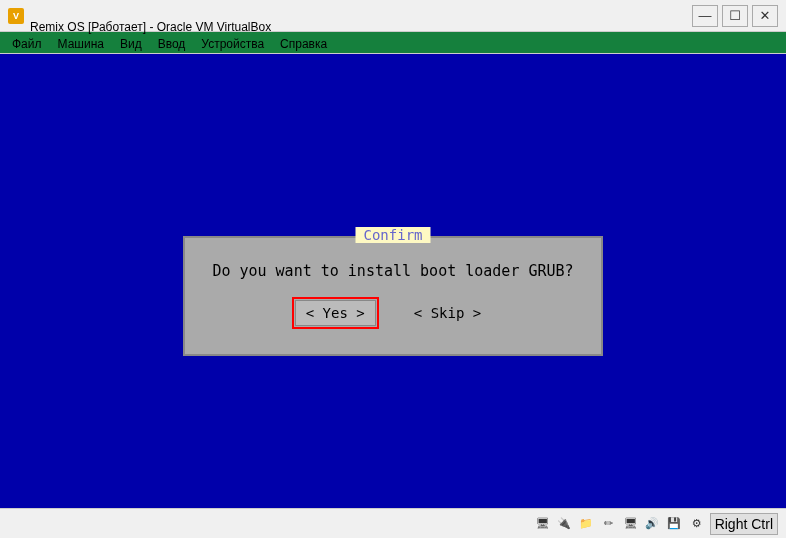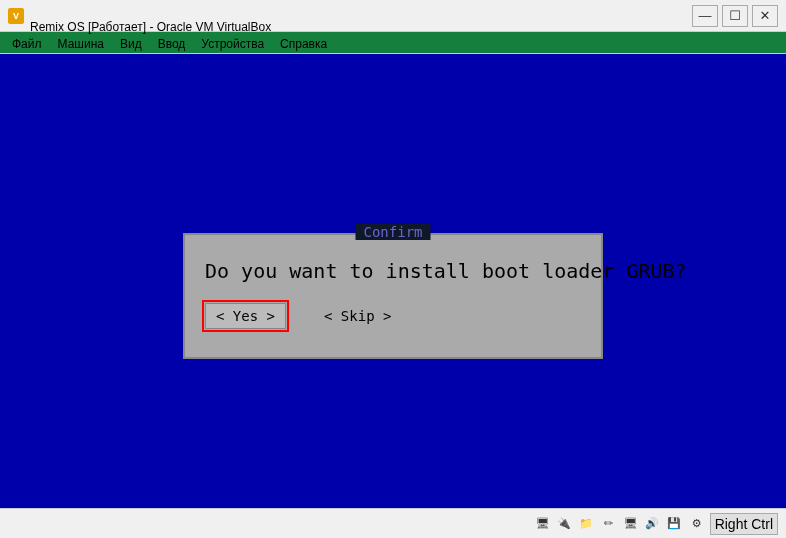--- a/index.html
+++ b/index.html
@@ -66,40 +66,41 @@
       border: 2px solid #888888;
       width: 420px;
       position: relative;
       padding: 0;
     }
     .dialog-title {
       position: absolute;
       top: -11px;
       left: 50%;
       transform: translateX(-50%);
-      background: #0f172a;
+      background: #fef9c3;
       padding: 0 8px;
       font-family: monospace;
       font-size: 14px;
       color: #6666cc;
       white-space: nowrap;
     }
     .dialog-content {
       padding: 24px 20px 16px 20px;
       text-align: center;
     }
     .dialog-message {
       font-family: monospace;
-      font-size: 20px;
+      font-size: 15px;
       color: #000;
       margin-bottom: 20px;
       white-space: nowrap;
     }
     .dialog-buttons {
       display: flex;
+      justify-content: center;
       gap: 28px;
       padding-bottom: 12px;
     }
     .dialog-btn {
       font-family: monospace;
       font-size: 14px;
       color: #000;
       background: #aaaaaa;
       border: none;
       padding: 4px 10px;

